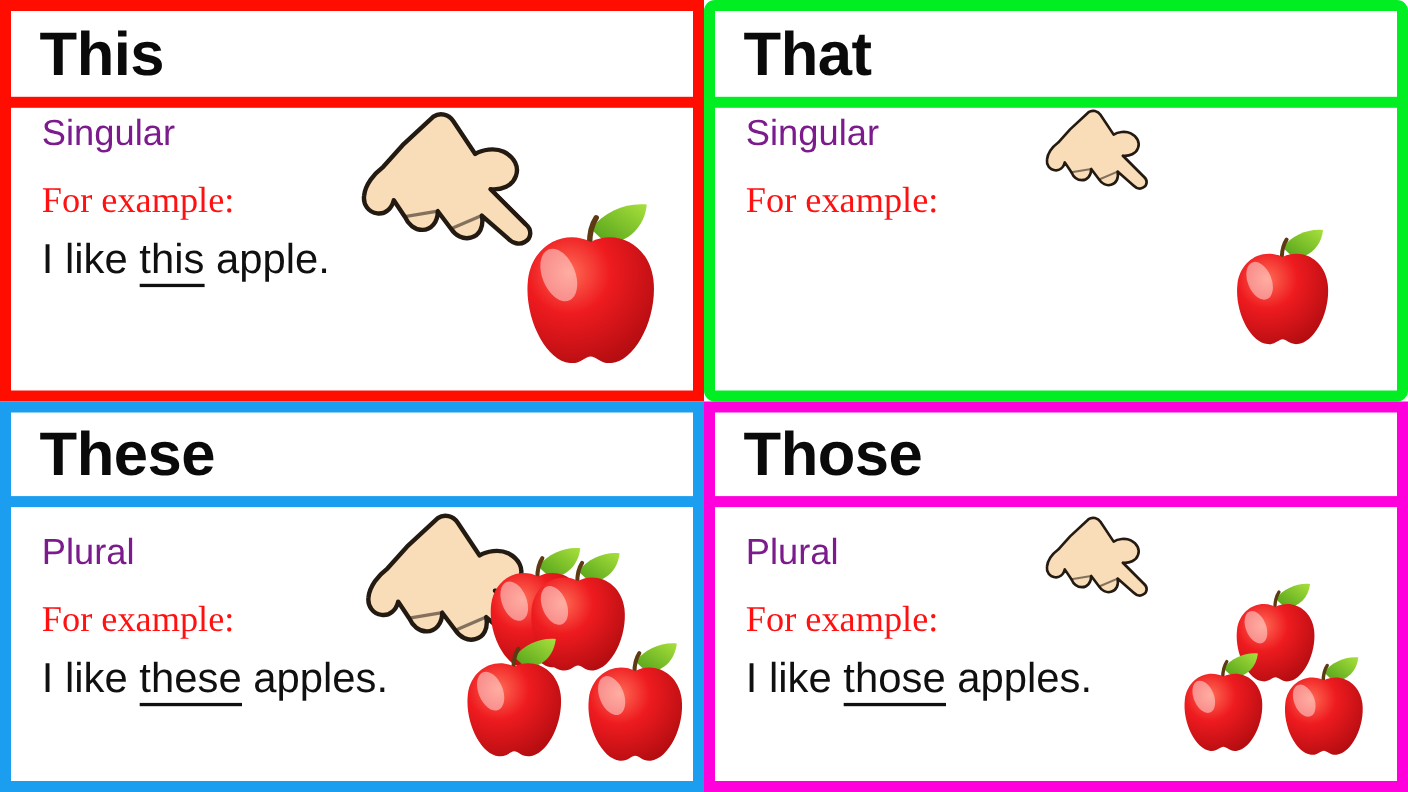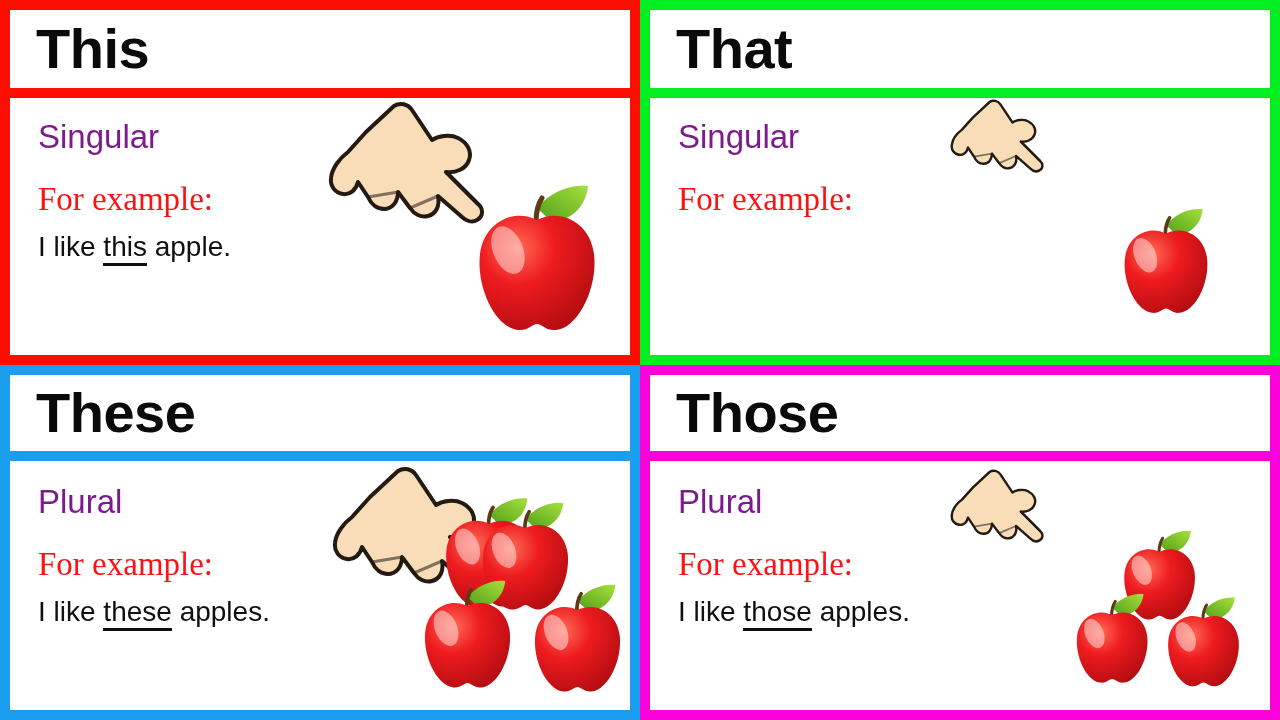--- a/index.html
+++ b/index.html
@@ -27,21 +27,21 @@
 
   
   .card {
     position: relative;
     box-sizing: border-box;
     padding: 10px;
     background: #ffffff;
     overflow: hidden;
   }
   .card.c-this  { background: #FF0D00; }
-  .card.c-that  { background: #00EE22; }
+  .card.c-that  { background: #00EE22; border-radius: 10px; }
   .card.c-these { background: #1B9DF0; }
   .card.c-those { background: #FF00DD; }
 
   .card-inner {
     box-sizing: border-box;
     width: 100%;
     height: 100%;
     display: flex;
     flex-direction: column;
     gap: 10px;
@@ -67,21 +67,21 @@
     color: #0a0a0a;
     letter-spacing: -0.5px;
   }
 
   .body-box {
     box-sizing: border-box;
     background: #ffffff;
     flex: 1 1 auto;
     position: relative;
     overflow: hidden;
-    padding: 22px 0 0 28px;
+    padding: 6px 0 0 28px;
   }
   .card.c-these .body-box,
   .card.c-those .body-box { padding-top: 24px; }
 
   .number-label {
     font-family: "Liberation Sans", sans-serif;
     font-size: 33px;
     line-height: 1;
     color: #7B1B8C;
     margin: 0 0 30px 0;
@@ -92,21 +92,21 @@
     font-family: Liberation Serif, serif;
     font-size: 33px;
     line-height: 1;
     color: #FF1111;
     margin: 0 0 14px 0;
     position: relative;
     z-index: 3;
   }
   .sentence {
     font-family: "Liberation Sans", sans-serif;
-    font-size: 28px;
+    font-size: 38px;
     line-height: 1.18;
     color: #101010;
     margin: 0;
     position: relative;
     z-index: 3;
     white-space: nowrap;
   }
   .sentence u {
     text-decoration: none;
     border-bottom: 3px solid #101010;

